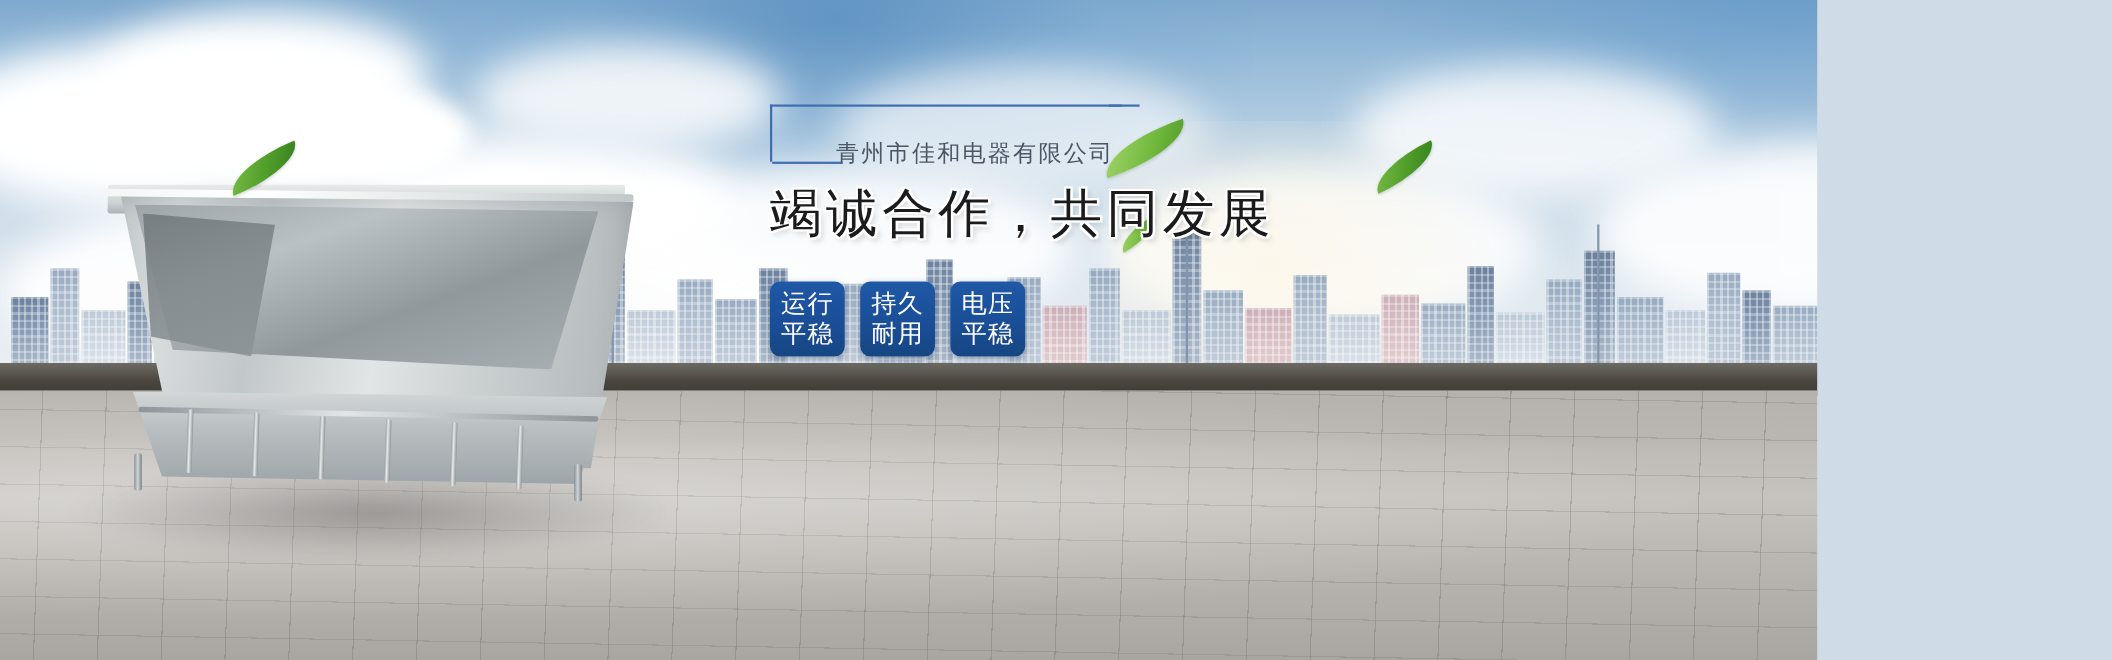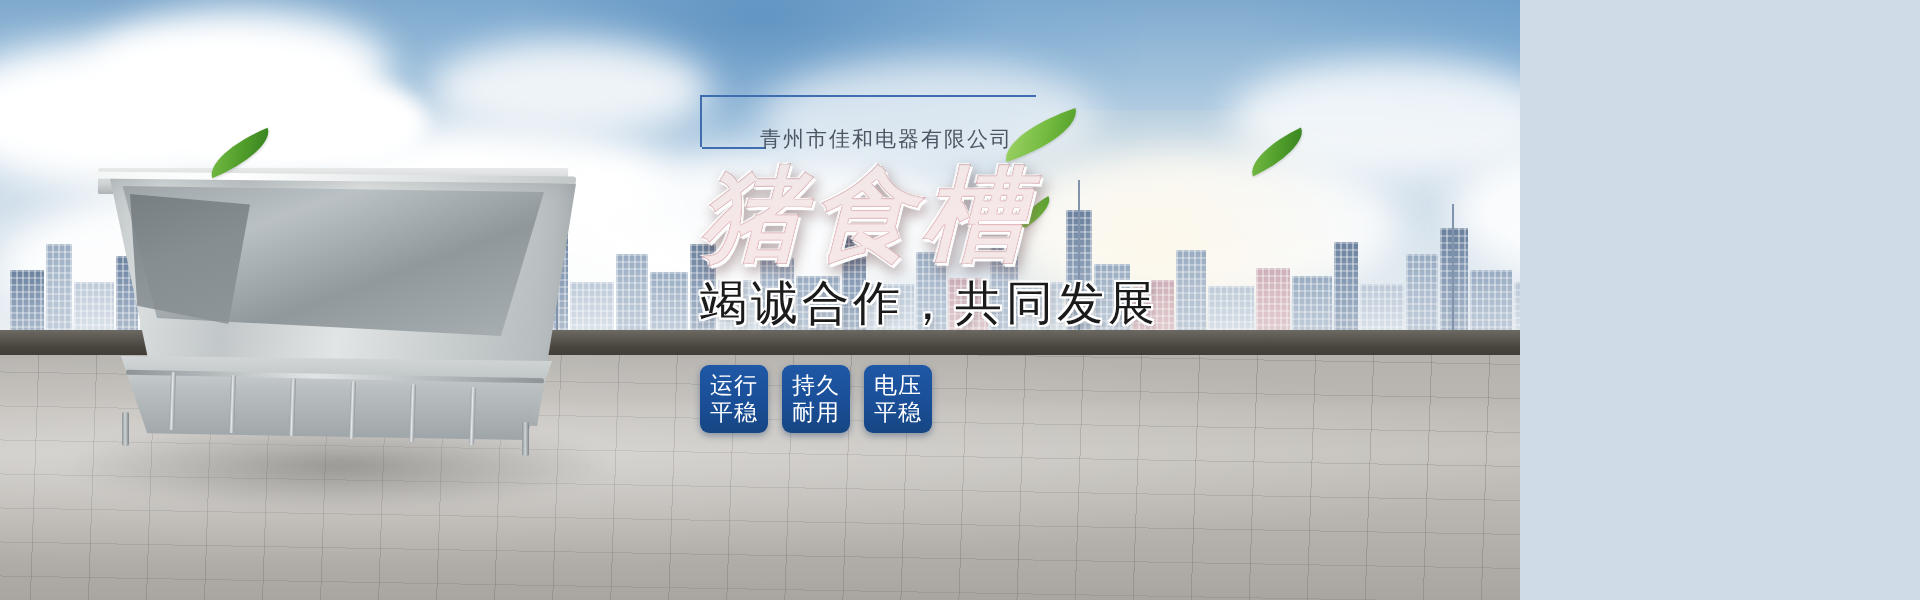--- a/index.html
+++ b/index.html
@@ -1,19 +1,19 @@
 <!DOCTYPE html>
 <html><head>
 <meta charset="utf-8">
 <style>
   * { margin:0; padding:0; box-sizing:border-box; }
   html,body { width:1920px; height:600px; overflow:hidden; }
   body { font-family:"Liberation Sans", sans-serif; background:#cfdbe6; }
 
-  .banner { position:relative; width:1520px; height:600px; overflow:hidden; }
+  .banner { position:relative; width:1652px; height:600px; overflow:hidden; }
 
   
   .sky {
     position:absolute; left:0; top:0; width:1920px; height:420px;
     background:
       linear-gradient(180deg,#7fa9cd 0%, #95bad8 12%, #b3cde2 28%, #cbdbe8 45%, #dde7ef 62%, #e9eef3 80%, #eef1f4 100%);
   }
   .sky-blue-patch {
     position:absolute; left:380px; top:0; width:760px; height:190px;
     background:radial-gradient(ellipse at 50% 10%, rgba(86,140,190,.75) 0%, rgba(120,168,210,.35) 45%, rgba(255,255,255,0) 75%);
@@ -295,21 +295,20 @@
   <div class="leaf pale" style="left:1015px;top:205px;width:40px;height:16px;transform:rotate(-30deg);"></div>
 
   <div class="content">
 
     <div class="subhead-wrap">
       <div class="subhead-frame"></div>
       <div class="subhead-frame-right"></div>
       <div class="subhead-text">青州市佳和电器有限公司</div>
     </div>
 
-    <div class="title">猪食槽</div>
 
     <div class="slogan">竭诚合作，共同发展</div>
 
     <div class="badges">
       <div class="badge">
         <span>运行</span>
         <span>平稳</span>
       </div>
       <div class="badge">
         <span>持久</span>

